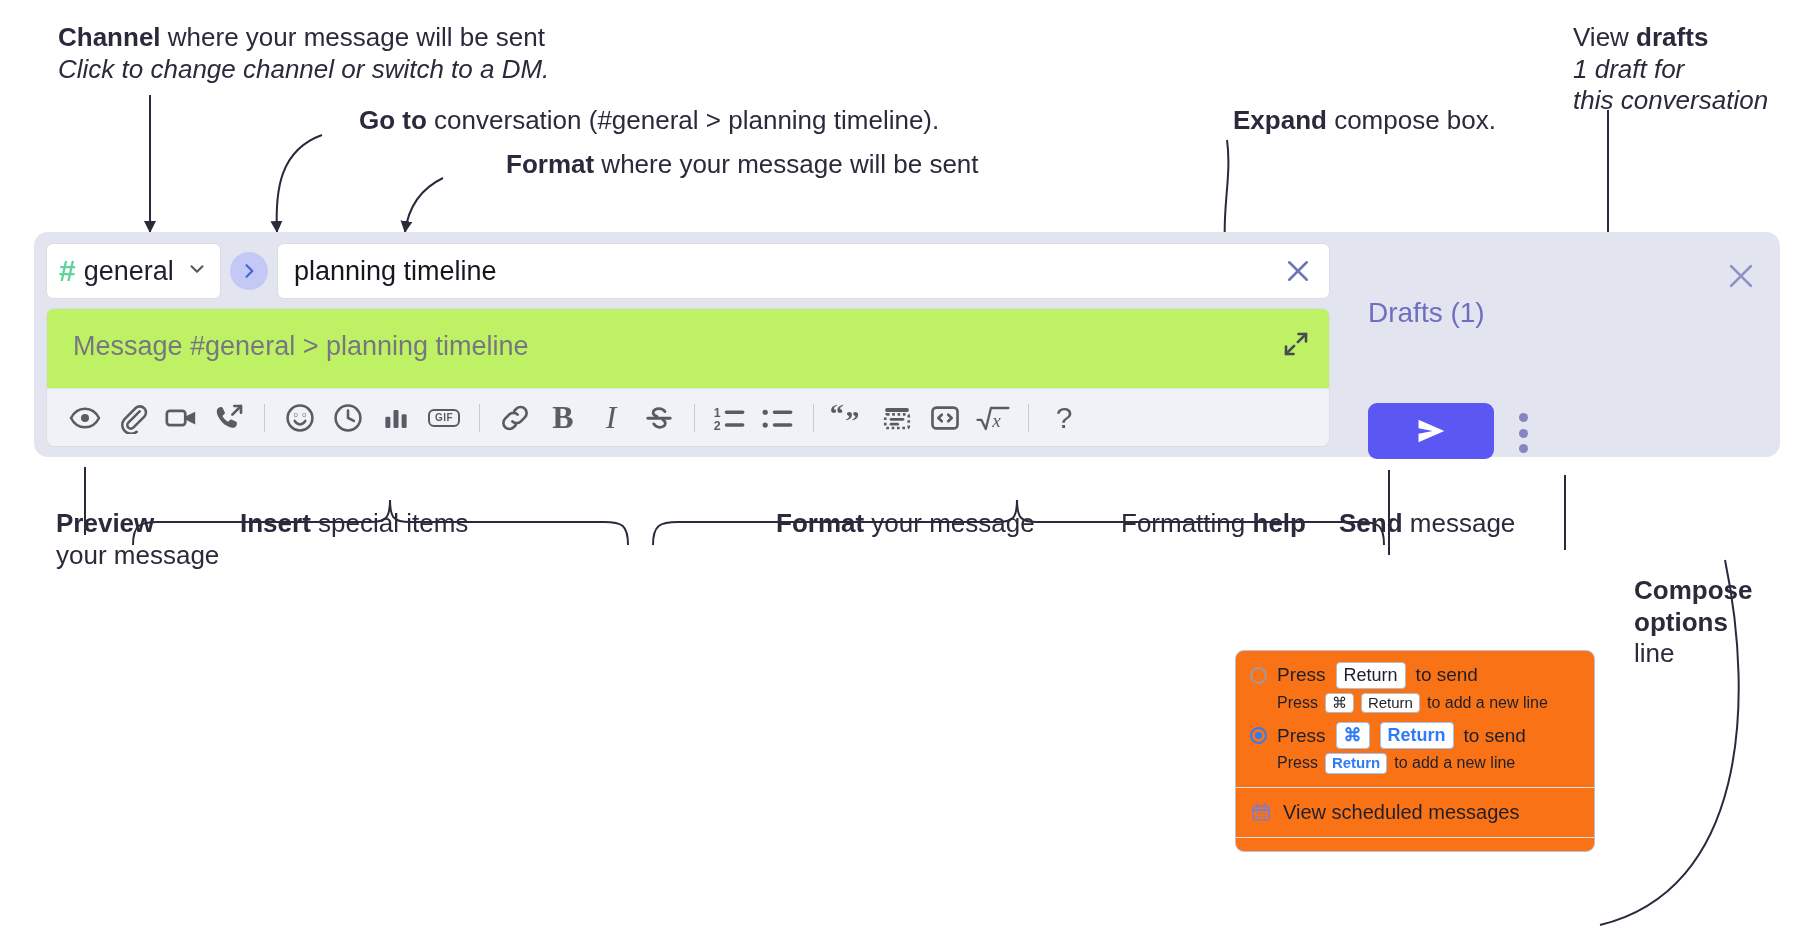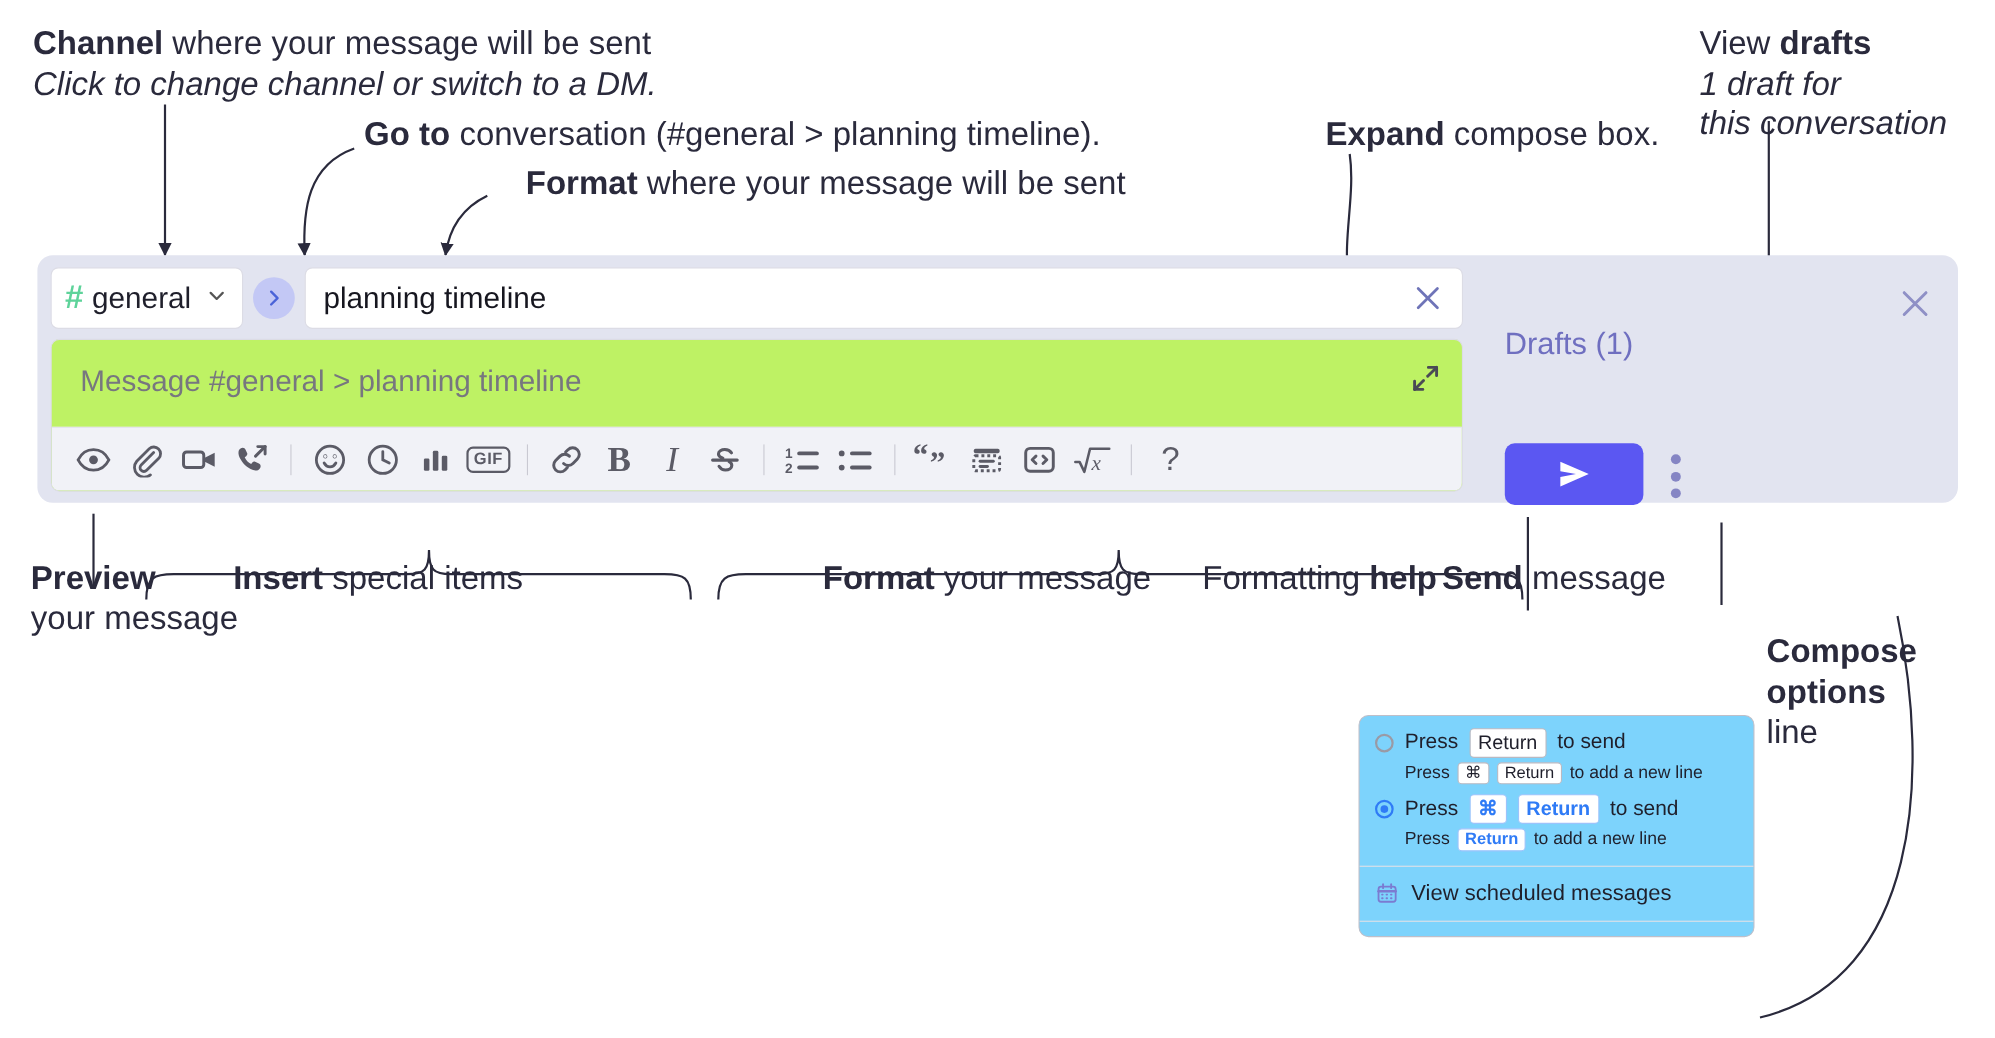--- a/index.html
+++ b/index.html
@@ -8,24 +8,25 @@
     background:#ffffff;
     font-family:"Liberation Sans", sans-serif;
     color:#2b2b40;
     position:relative;
     overflow:hidden;
   }
 
   
   .anno{
     position:absolute;
-    font-size:30px;
+    font-size:26px;
     line-height:1.22;
     color:#2a2a3c;
     white-space:nowrap;
+    margin-left:28px;
   }
   .anno b{font-weight:700;}
   .anno i{font-style:italic;}
 
   
   #compose-panel{
     position:absolute;
     left:34px;top:232px;width:1746px;height:225px;
     background:#e2e4f0;
     border-radius:14px;
@@ -81,21 +82,21 @@
     display:flex;align-items:center;padding-left:14px;gap:0;
     box-sizing:border-box;
   }
   .tbtn{
     width:48px;height:46px;display:flex;align-items:center;justify-content:center;
     color:#5b5b66;flex:0 0 auto;
   }
   .tsep{width:1px;height:28px;background:#c9c9d2;margin:0 11px;flex:0 0 auto;}
   .gif-box{
     border:2.5px solid #5b5b66;border-radius:6px;padding:1px 5px;
-    font-size:15px;font-weight:700;letter-spacing:.5px;line-height:1.2;
+    font-size:10px;font-weight:700;letter-spacing:.5px;line-height:1.2;
   }
   .bold-g{font-size:32px;font-weight:700;font-family:"Liberation Serif",serif;}
   .ital-g{font-size:32px;font-style:italic;font-family:"Liberation Serif",serif;}
   .help-g{font-size:30px;font-weight:400;}
 
   
   #compose-right{
     position:absolute;left:1300px;top:0;right:0;bottom:0;margin-top:11px;
   }
   #panel-close{position:absolute;right:22px;top:16px;width:34px;height:34px;}
@@ -109,21 +110,21 @@
   }
   #kebab{
     position:absolute;left:184px;top:170px;width:10px;height:40px;
     display:flex;flex-direction:column;justify-content:space-between;align-items:center;
   }
   #kebab span{width:9px;height:9px;border-radius:50%;background:#8585c4;display:block;}
 
   
   #options-menu{
     position:absolute;left:1235px;top:650px;width:360px;
-    background:#7dd3fc;border:1px solid #bfbfc9;border-radius:9px;
+    background:#f97316;border:1px solid #bfbfc9;border-radius:9px;
     box-sizing:border-box;padding:8px 0 6px;
     font-size:19px;color:#1f1f2b;
   }
   .radio-row{display:flex;align-items:center;gap:10px;padding:3px 14px 0;}
   .radio{
     width:17px;height:17px;border-radius:50%;border:2px solid #9a9aa5;
     box-sizing:border-box;flex:0 0 auto;position:relative;
   }
   .radio.on{border-color:#2f7bf6;}
   .radio.on::after{

